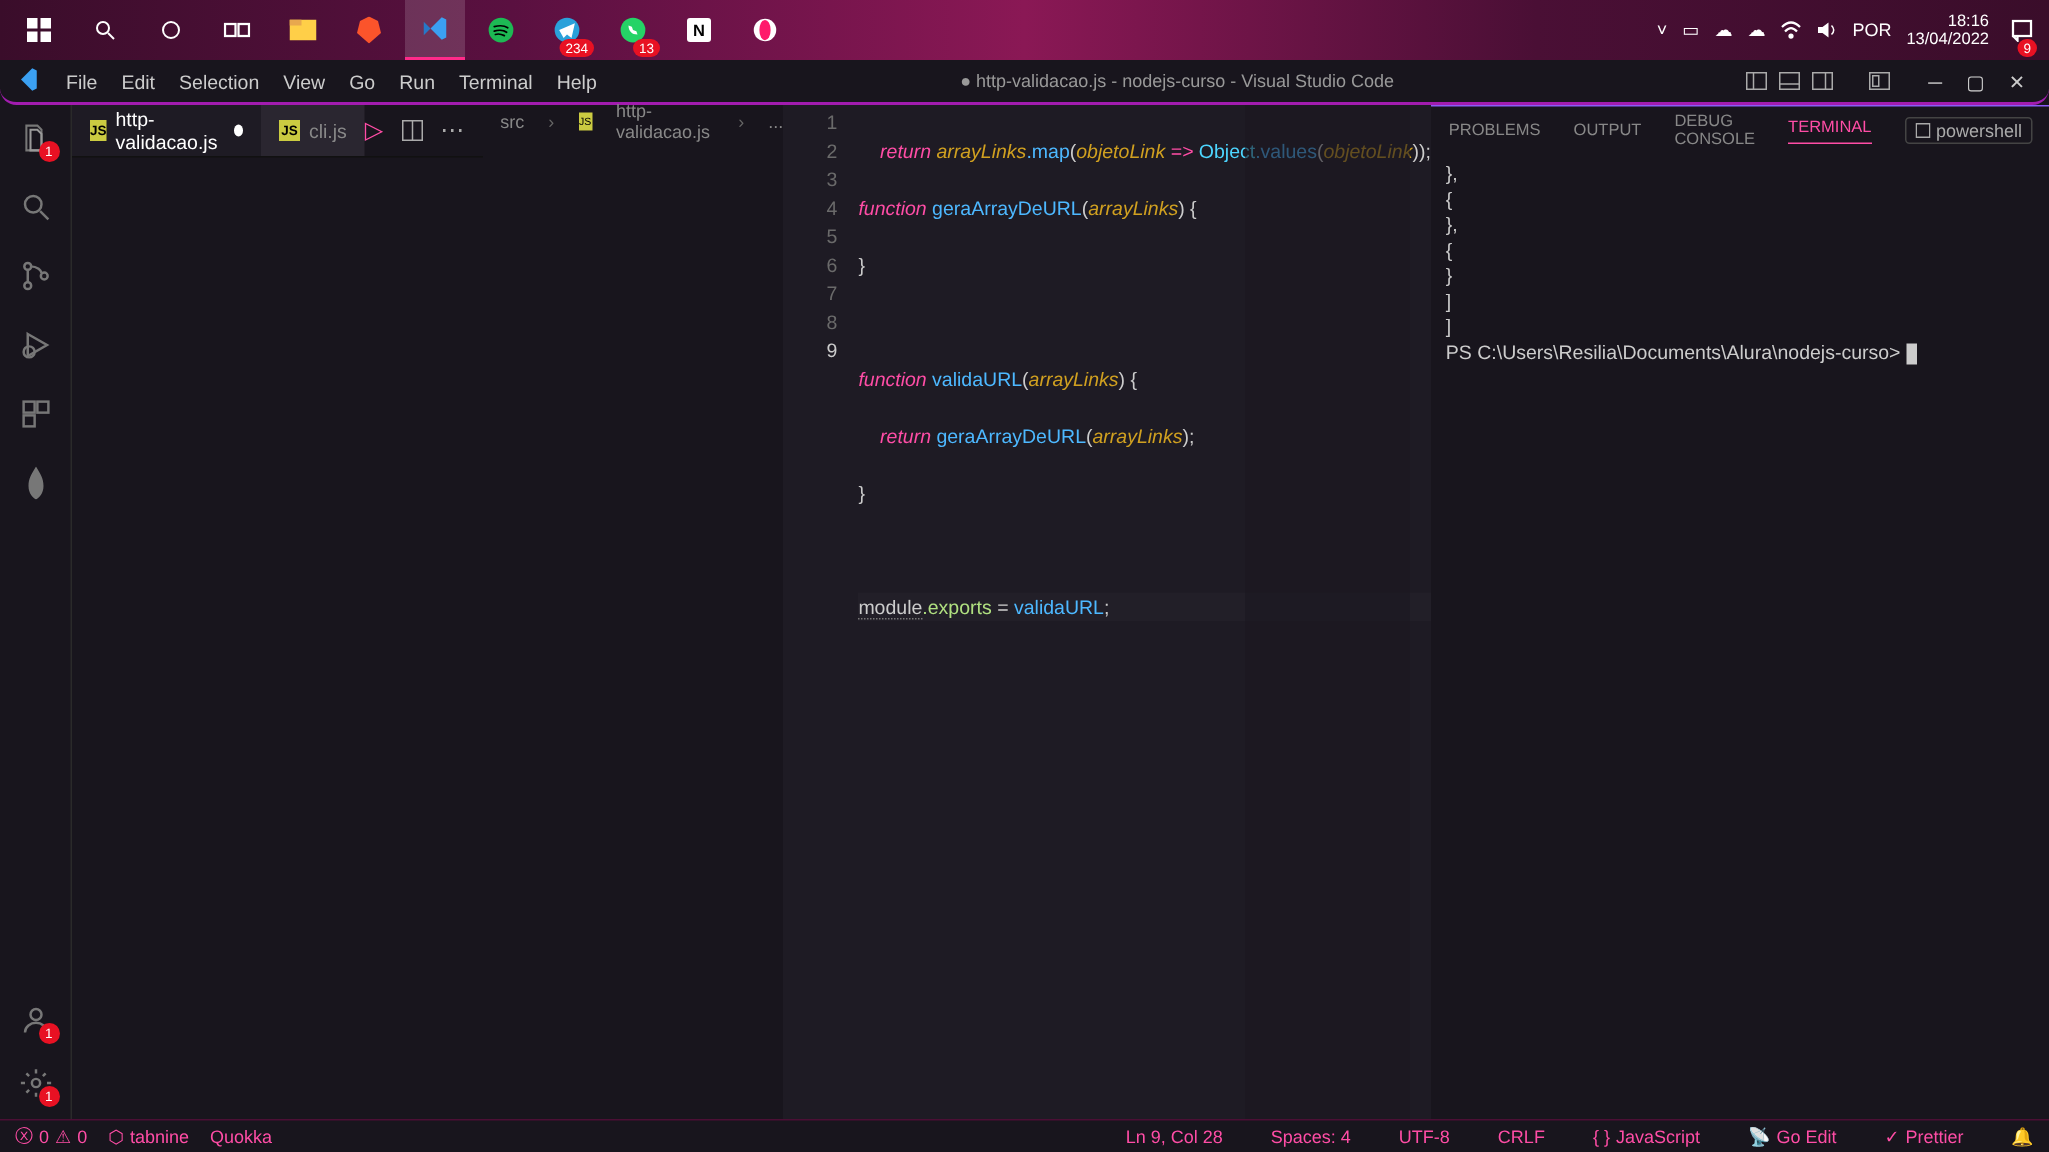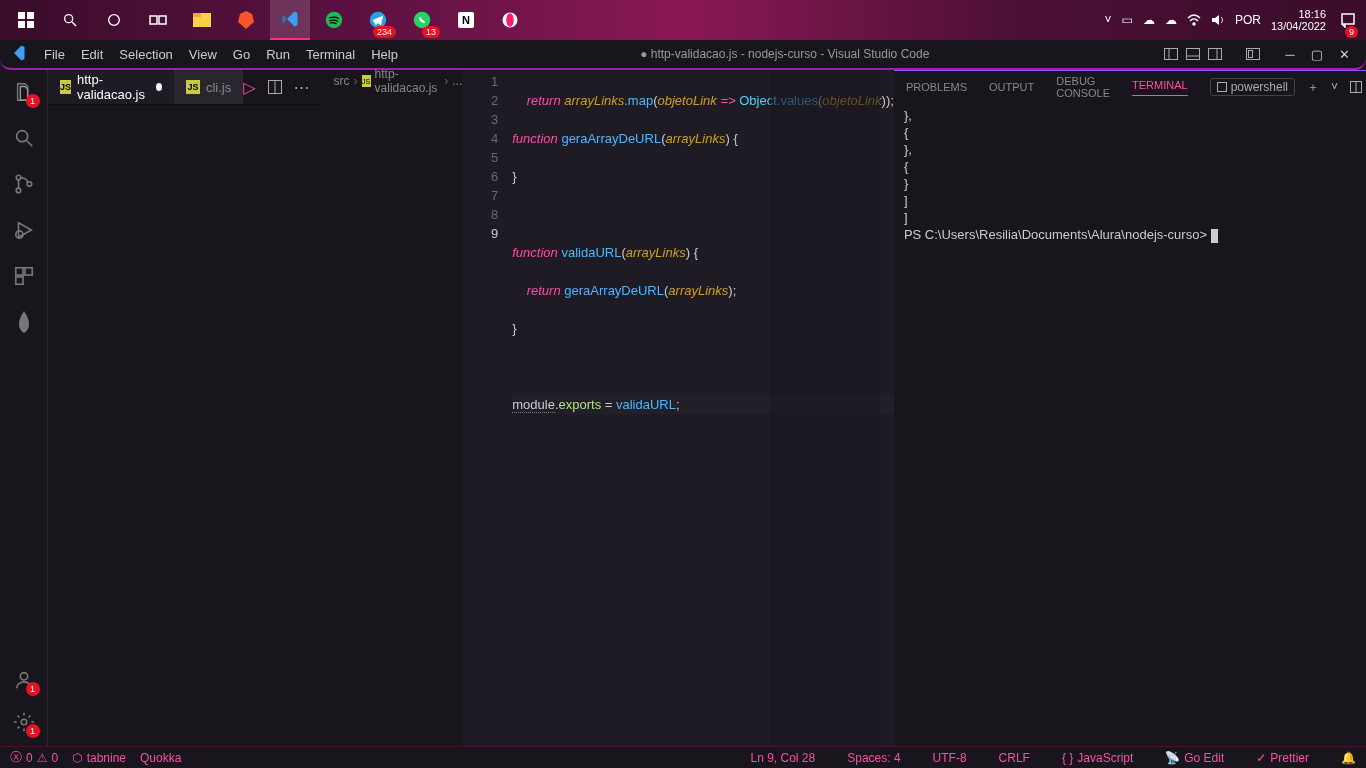--- a/index.html
+++ b/index.html
@@ -31,21 +31,21 @@
 .activitybar .bottom { margin-top:auto; margin-bottom:10px; display:flex; flex-direction:column; gap:14px; align-items:center; }
 
 .editorzone { flex:1; display:flex; min-width:0; }
 .tabs { height:35px; background:#18151d; display:flex; align-items:stretch; border-bottom:1px solid #111; }
 .tab { display:flex; align-items:center; padding:0 12px; font-size:13px; color:#888; gap:6px; background:#2a2630; }
 .tab.active { background:#1e1b24; color:#fff; }
 .tab .dot { width:8px; height:8px; border-radius:50%; background:#fff; }
 .tab .jsicon { width:14px; height:14px; background:#cbcb41; color:#000; font-size:9px; font-weight:bold; display:flex; align-items:center; justify-content:center; }
 .tabs-right { margin-left:auto; display:flex; align-items:center; gap:12px; padding-right:12px; color:#aaa; }
 
-.breadcrumb { height:22px; display:flex; align-items:center; padding-left:12px; font-size:12px; color:#888; gap:4px; }
+.breadcrumb { height:22px; display:flex; align-items:center; padding-left:12px; font-size:12px; color:#888; gap:16px; }
 .breadcrumb .chev { color:#666; }
 .breadcrumb .jsicon { width:12px; height:12px; background:#cbcb41; color:#000; font-size:7px; display:flex; align-items:center; justify-content:center; }
 
 .code-area { flex:1; display:flex; background:#1e1b24; min-height:0; position:relative; }
 .gutter { width:50px; text-align:right; padding-right:14px; color:#6a6a6a; font-size:13px; line-height:19px; padding-top:2px; }
 .gutter .ln { height:19px; }
 .gutter .ln.cur { color:#ccc; }
 .codebody { flex:1; font-size:13px; line-height:19px; padding-top:2px; white-space:pre; position:relative; }
 .codebody .line { height:19px; }
 .codebody .line.hl { background:rgba(255,255,255,0.02); }

